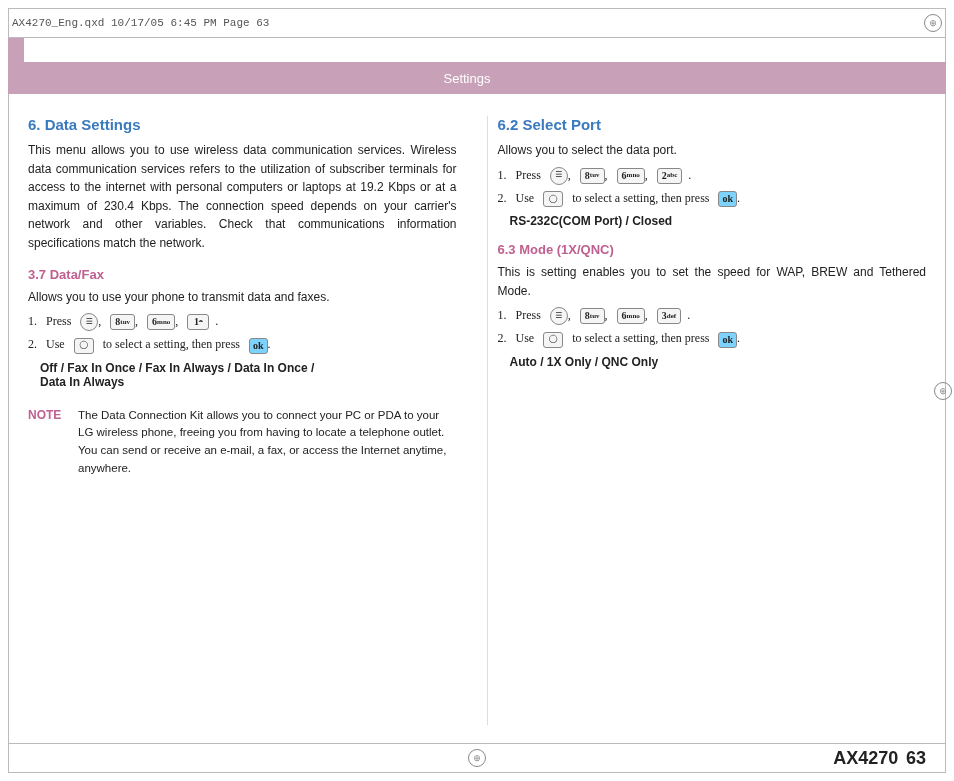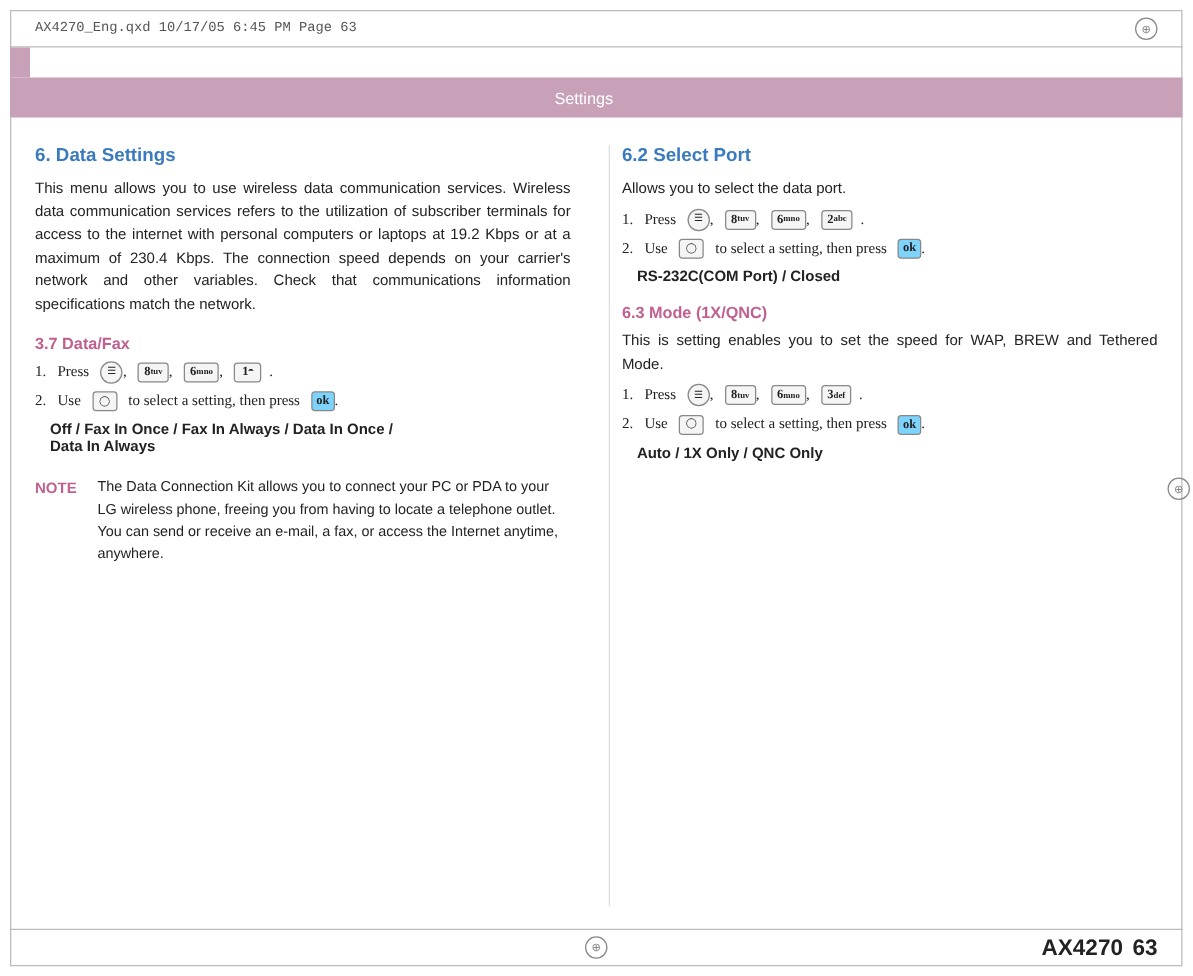--- a/index.html
+++ b/index.html
@@ -27,21 +27,21 @@
     
     .top-bar {
       position: absolute;
       top: 8px;
       left: 8px;
       right: 8px;
       height: 30px;
       border-bottom: 1px solid #bbb;
       display: flex;
       align-items: center;
-      padding: 0 20px;
+      padding: 0 4px;
     }
     .top-bar-text {
       font-size: 11px;
       color: #555;
       font-family: 'Courier New', monospace;
     }
     
     .reg-mark {
       width: 18px;
       height: 18px;
@@ -297,20 +297,21 @@
 <div class="content">
 
   <div class="col-left">
 
     <div class="section-title">6. Data Settings</div>
 
     <p class="body-text">This menu allows you to use wireless data communication services. Wireless data communication services refers to the utilization of subscriber terminals for access to the internet with personal computers or laptops at 19.2 Kbps or at a maximum of 230.4 Kbps. The connection speed depends on your carrier's network and other variables. Check that communications information specifications match the network.</p>
 
     <div class="sub-section-title">3.7 Data/Fax</div>
 
+    <p class="body-text">Allows you to use your phone to transmit data and faxes.</p>
 
     <ul class="step-list">
       <li>
         <span>1. &nbsp;</span>
         <span>Press</span>
         &nbsp;
         <span class="key-round" style="font-size:8px;">☰</span>,
         &nbsp;
         <span class="key-btn">8<sup style="font-size:7px;">tuv</sup></span>,
         &nbsp;

